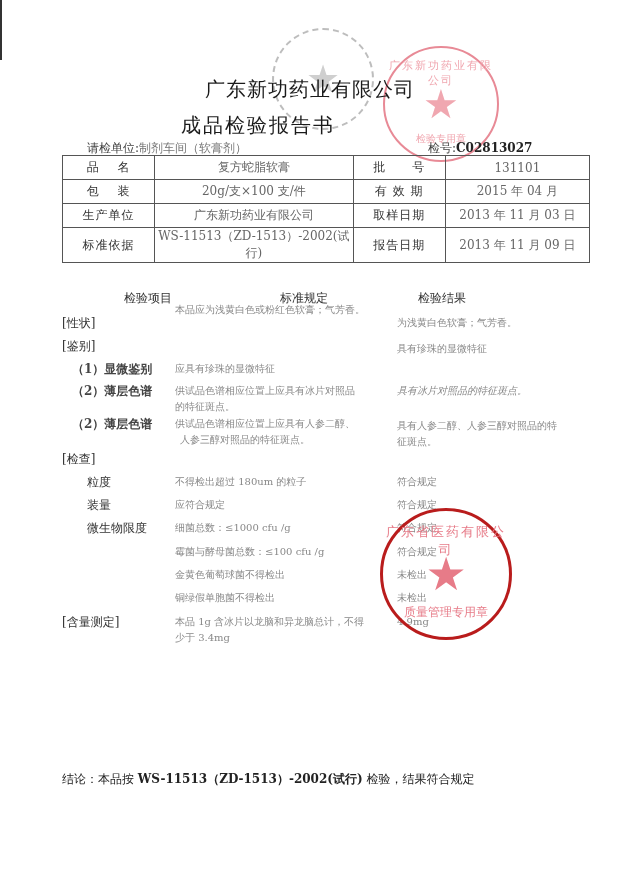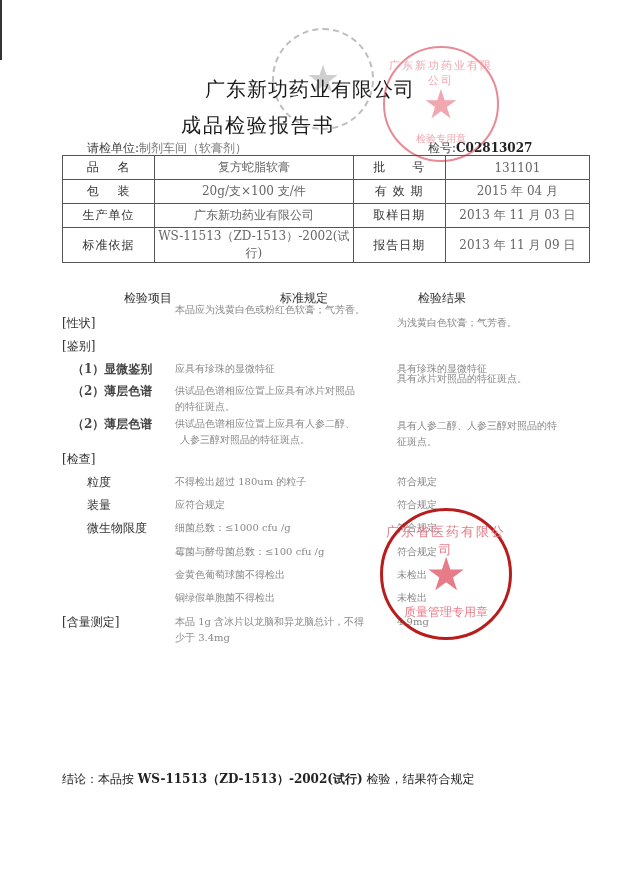--- a/index.html
+++ b/index.html
@@ -111,26 +111,26 @@
 <div class="sec-head" style="left:418px;">检验结果</div>
 
 <div class="sec" style="top:315px;">[性状]</div>
 <div class="std" style="top:301px; left:175px;">本品应为浅黄白色或粉红色软膏；气芳香。</div>
 <div class="res" style="top:314px; left:397px;">为浅黄白色软膏；气芳香。</div>
 
 <div class="sec" style="top:338px;">[鉴别]</div>
 
 <div class="item bold-item" style="top:361px; left:72px;">（1）显微鉴别</div>
 <div class="std" style="top:360px; left:175px;">应具有珍珠的显微特征</div>
-<div class="res" style="top:360px; left:397px;">具有珍珠的显微特征</div>
+<div class="res" style="top:340px; left:397px;">具有珍珠的显微特征</div>
 
 <div class="item bold-item" style="top:383px; left:72px;">（2）薄层色谱</div>
 <div class="std" style="top:382px; left:175px;">供试品色谱相应位置上应具有冰片对照品</div>
 <div class="std" style="top:398px; left:175px;">的特征斑点。</div>
-<div class="res" style="top:370px; left:397px;">具有冰片对照品的特征斑点。</div>
+<div class="res" style="top:382px; left:397px;font-style:italic;">具有冰片对照品的特征斑点。</div>
 
 <div class="item bold-item" style="top:416px; left:72px;">（2）薄层色谱</div>
 <div class="std" style="top:415px; left:175px;">供试品色谱相应位置上应具有人参二醇、</div>
 <div class="std" style="top:431px; left:180px;">人参三醇对照品的特征斑点。</div>
 <div class="res" style="top:417px; left:397px;">具有人参二醇、人参三醇对照品的特</div>
 <div class="res" style="top:433px; left:397px;">征斑点。</div>
 
 <div class="sec" style="top:451px;">[检查]</div>
 
 <div class="item" style="top:474px; left:87px;">粒度</div>

